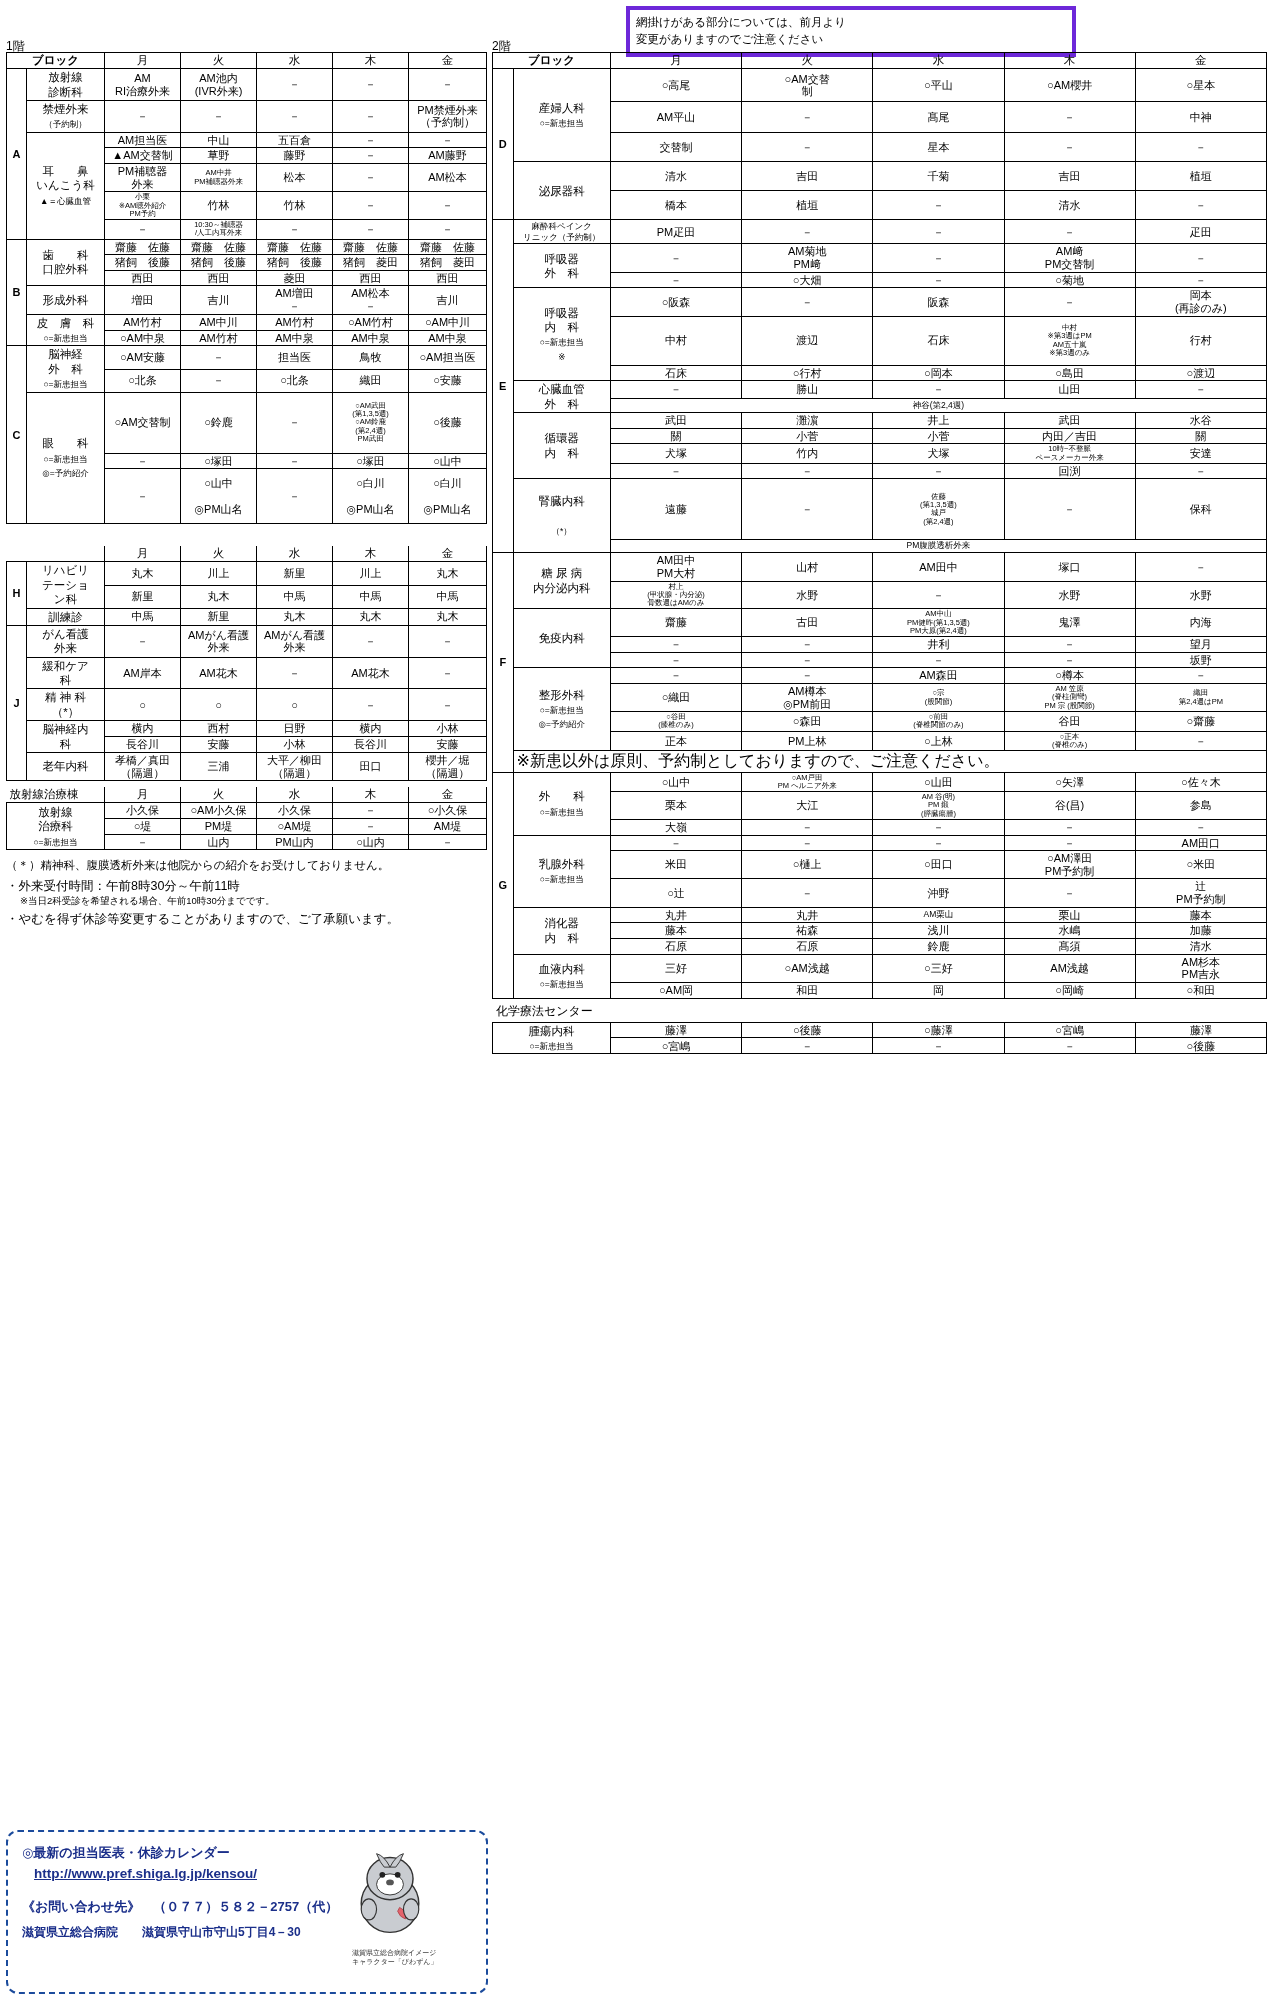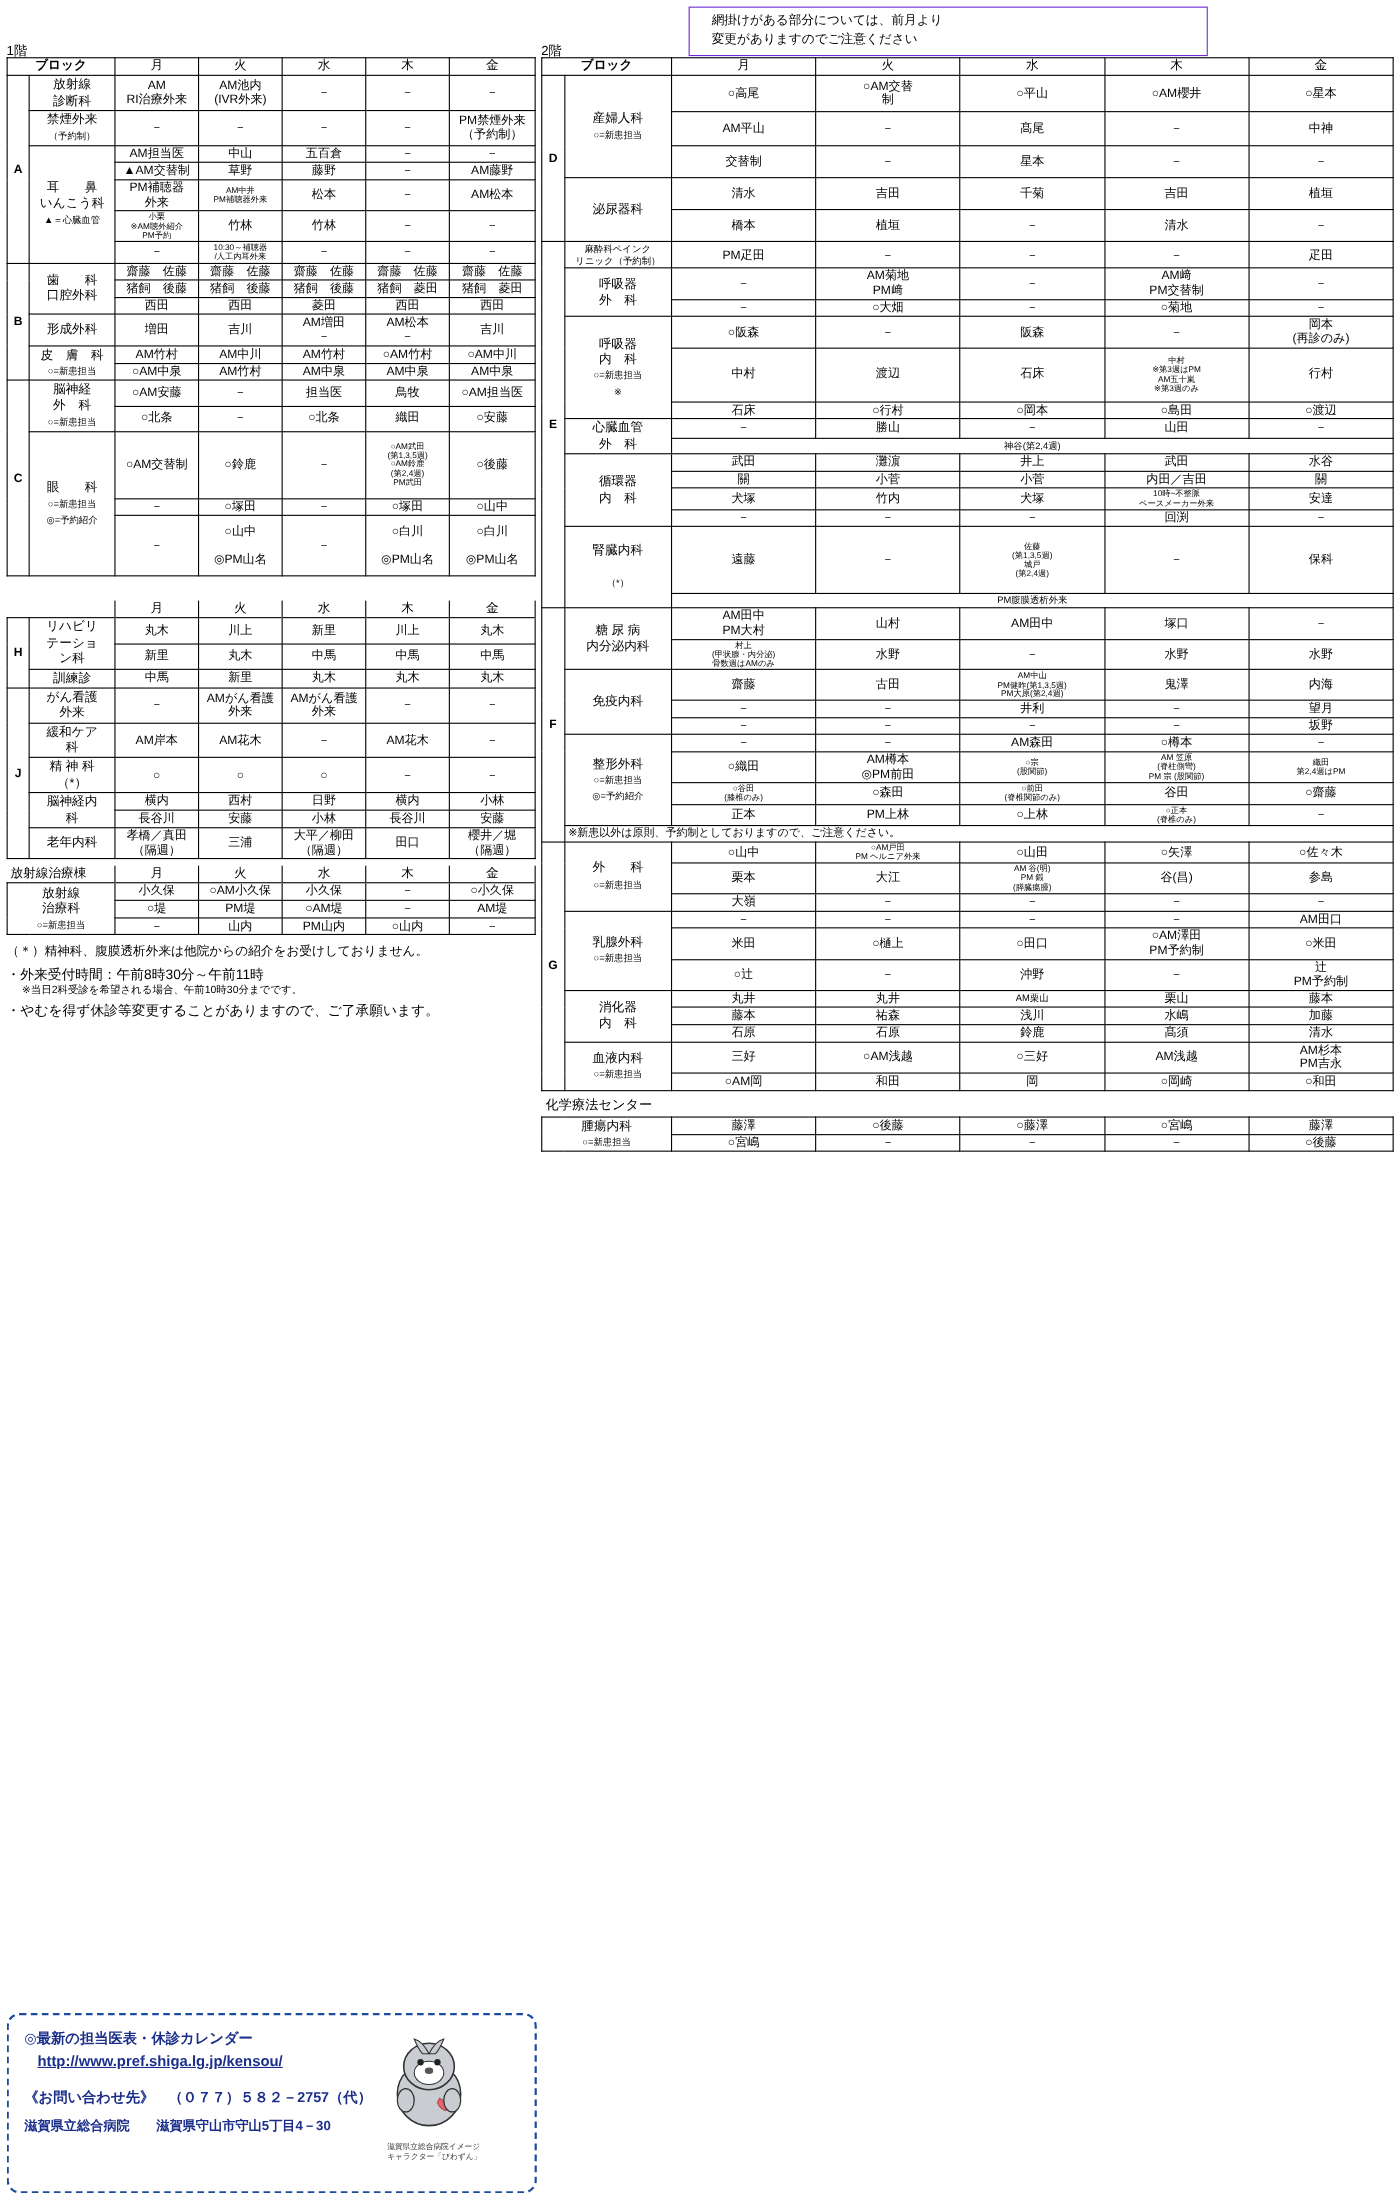--- a/index.html
+++ b/index.html
@@ -1,19 +1,19 @@
 <!DOCTYPE html>
 <html><head>
 <meta charset="utf-8">
 <style>
   html,body{margin:0;padding:0;background:#fff;}
   body{font-family:"Liberation Sans","DejaVu Sans",sans-serif;color:#000;}
   #page{position:relative;width:1273px;height:2010px;overflow:hidden;}
   .ttl{position:absolute;left:8px;top:4px;font-size:30px;font-weight:bold;letter-spacing:3px;white-space:nowrap;}
-  .note-box{position:absolute;left:626px;top:6px;width:430px;border:1px solid #6d28d9;padding:4px 20px;font-size:11.5px;line-height:1.5;}
+  .note-box{position:absolute;left:626px;top:6px;width:430px;border:4px solid #6d28d9;padding:4px 6px;font-size:11.5px;line-height:1.5;}
   .floor-label{position:absolute;font-size:12px;}
   table{border-collapse:collapse;table-layout:fixed;}
   td,th{border:1px solid #000;font-size:11px;text-align:center;vertical-align:middle;padding:1px 1px;line-height:1.15;}
   .hdr td{font-size:11.5px;}
   .blk{font-size:11px;font-weight:bold;}
   .dept{font-size:11.5px;line-height:1.25;}
   .sub{font-size:8.5px;}
   .sub2{font-size:7.5px;line-height:1.1;}
   #left{position:absolute;left:6px;top:52px;width:480px;}
   #right{position:absolute;left:492px;top:52px;width:775px;}
@@ -673,21 +673,21 @@
       </tr>
       <tr>
         <td>正本</td>
         <td>PM上林</td>
         <td>○上林</td>
         <td class="sub2" style="white-space:pre-line">○正本
 (脊椎のみ)</td>
         <td>－</td>
       </tr>
       <tr>
-        <td colspan="6" class="t-left" style="font-size:10px">※新患以外は原則、予約制としておりますので、ご注意ください。</td>
+        <td colspan="6" class="t-left" style="font-size:16px">※新患以外は原則、予約制としておりますので、ご注意ください。</td>
       </tr>
 
       <tr>
         <td rowspan="11" class="blk">G</td>
         <td rowspan="3" class="dept">
           <span>外　　科</span><br>
           <span class="sub">○=新患担当</span>
         </td>
         <td>○山中</td>
         <td class="sub2" style="white-space:pre-line">○AM戸田

